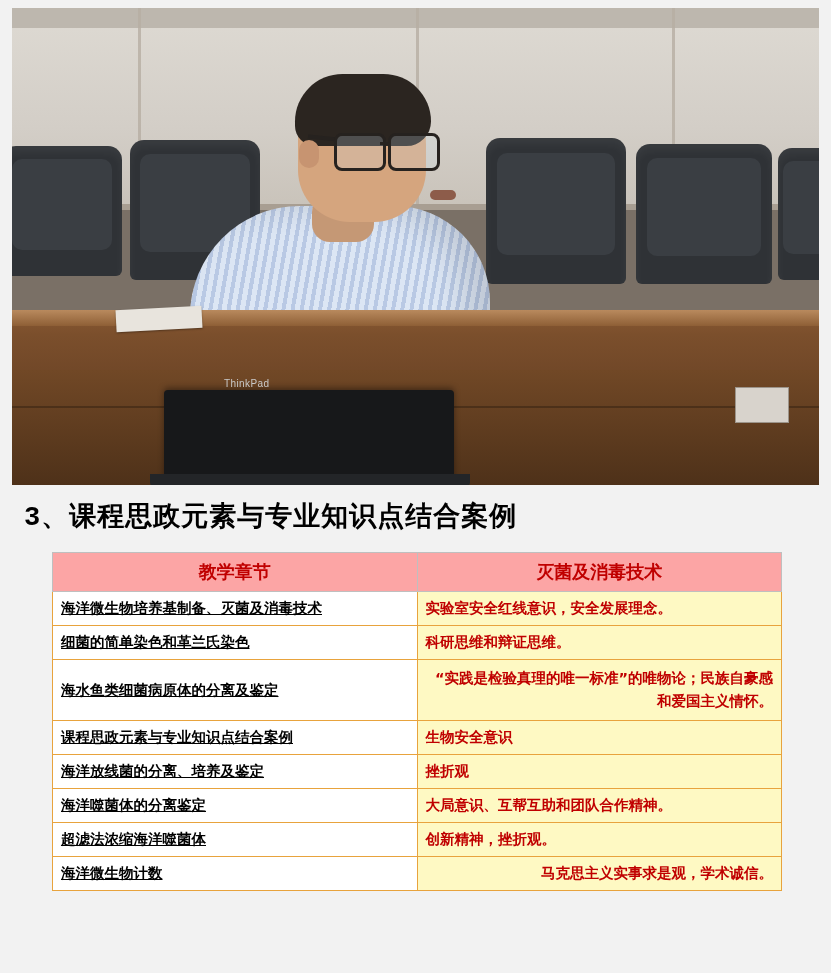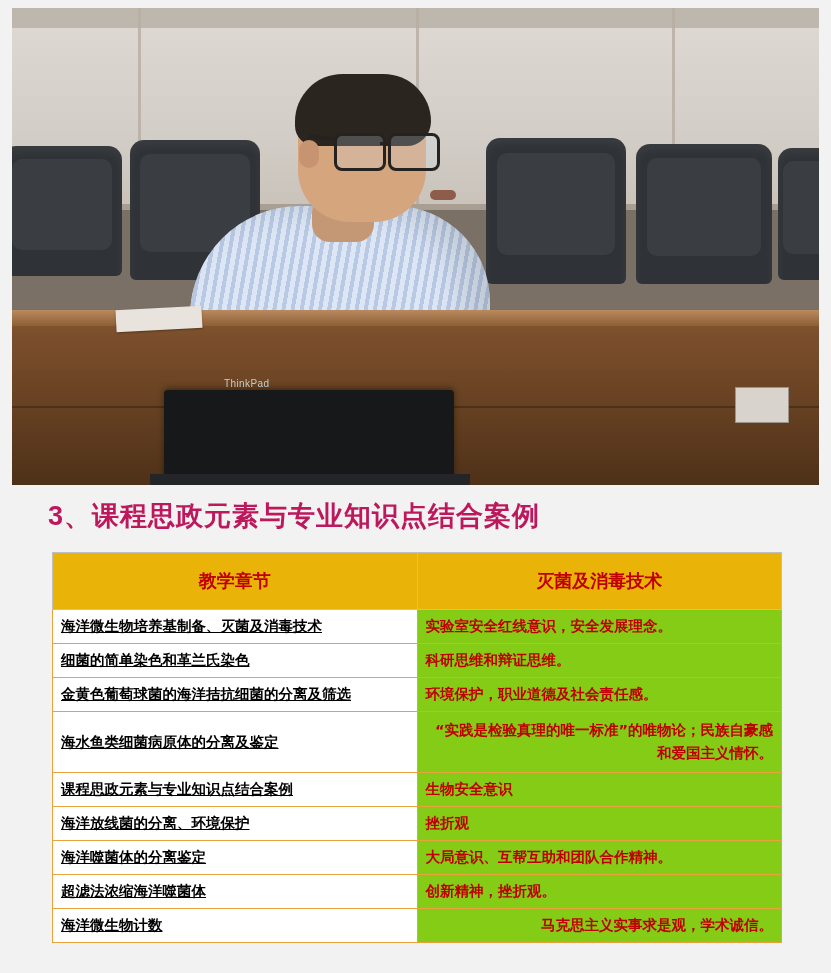--- a/index.html
+++ b/index.html
@@ -210,24 +210,23 @@
     border-radius: 0 0 6px 6px;
   }
 
   
   .heading {
     position: absolute;
     left: 24px;
     top: 498px;
     font-size: 27px;
     font-weight: bold;
-    color: #be185d;
+    color: #000000;
     letter-spacing: 1px;
-    font-family: Liberation Sans, sans-serif;
-    margin-left: 24px;
+    font-family: Liberation Mono, monospace;
   }
 
   
   .table-wrap {
     position: absolute;
     left: 52px;
     top: 552px;
     width: 730px;
   }
   table.ct {
@@ -235,41 +234,41 @@
     width: 730px;
     table-layout: fixed;
   }
   table.ct td, table.ct th {
     border: 1px solid #e8a33d;
     padding: 7px 8px;
     vertical-align: middle;
     font-family: "DejaVu Sans", "Liberation Sans", sans-serif;
   }
   table.ct thead th {
-    background: #eab308;
+    background: #fca5a5;
     color: #c00000;
     font-size: 18px;
     font-weight: bold;
     text-align: center;
-    padding: 16px 8px;
+    padding: 7px 8px;
     border-color: #bfbfbf;
   }
   table.ct td.col-a {
     width: 310px;
     color: #000000;
     font-size: 14.5px;
     font-weight: bold;
     background: #ffffff;
     text-decoration: underline;
   }
   table.ct td.col-b {
     color: #c00000;
     font-size: 14.5px;
     font-weight: bold;
-    background: #84cc16;
+    background: #fef9c3;
   }
   table.ct td.center {
     text-align: right;
   }
   .two-line {
     line-height: 1.6;
   }
 </style>
 </head>
 <body>
@@ -330,33 +329,29 @@
       <tbody>
         <tr>
           <td class="col-a">海洋微生物培养基制备、灭菌及消毒技术</td>
           <td class="col-b">实验室安全红线意识，安全发展理念。</td>
         </tr>
         <tr>
           <td class="col-a">细菌的简单染色和革兰氏染色</td>
           <td class="col-b">科研思维和辩证思维。</td>
         </tr>
         <tr>
-          <td class="col-a">金黄色葡萄球菌的海洋拮抗细菌的分离及筛选</td>
-          <td class="col-b">环境保护，职业道德及社会责任感。</td>
-        </tr>
-        <tr>
           <td class="col-a">海水鱼类细菌病原体的分离及鉴定</td>
           <td class="col-b center two-line">“实践是检验真理的唯一标准”的唯物论；民族自豪感和爱国主义情怀。</td>
         </tr>
         <tr>
           <td class="col-a">课程思政元素与专业知识点结合案例</td>
           <td class="col-b">生物安全意识</td>
         </tr>
         <tr>
-          <td class="col-a">海洋放线菌的分离、环境保护</td>
+          <td class="col-a">海洋放线菌的分离、培养及鉴定</td>
           <td class="col-b">挫折观</td>
         </tr>
         <tr>
           <td class="col-a">海洋噬菌体的分离鉴定</td>
           <td class="col-b">大局意识、互帮互助和团队合作精神。</td>
         </tr>
         <tr>
           <td class="col-a">超滤法浓缩海洋噬菌体</td>
           <td class="col-b">创新精神，挫折观。</td>
         </tr>

